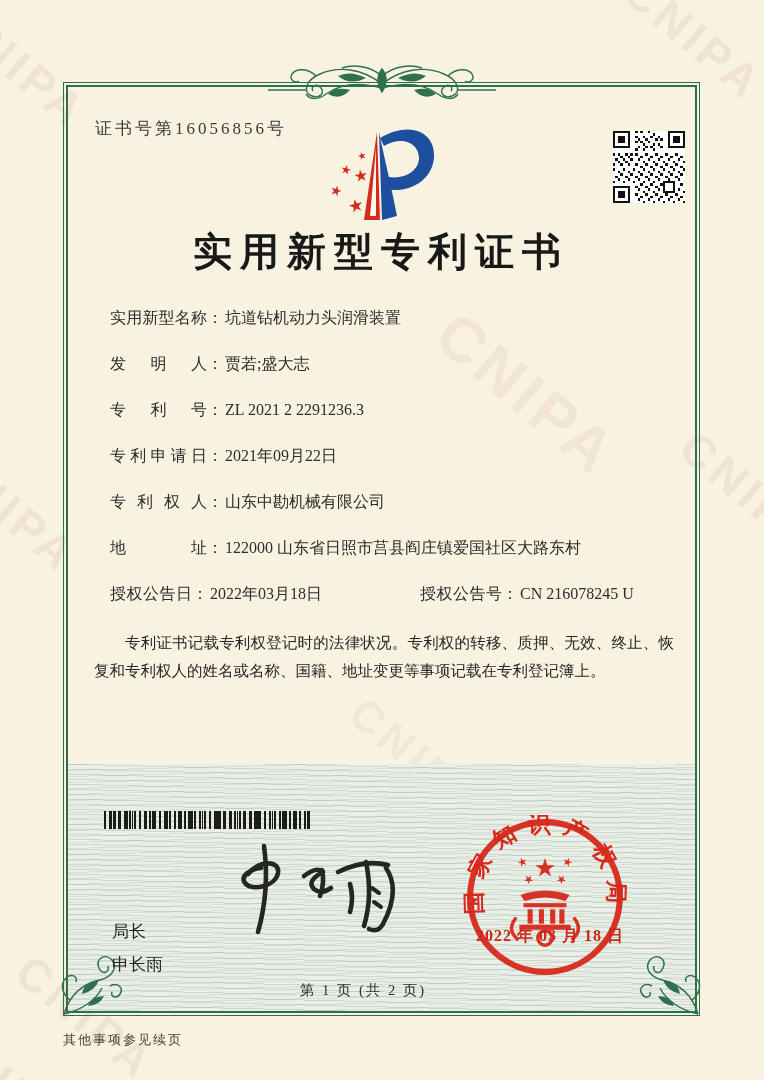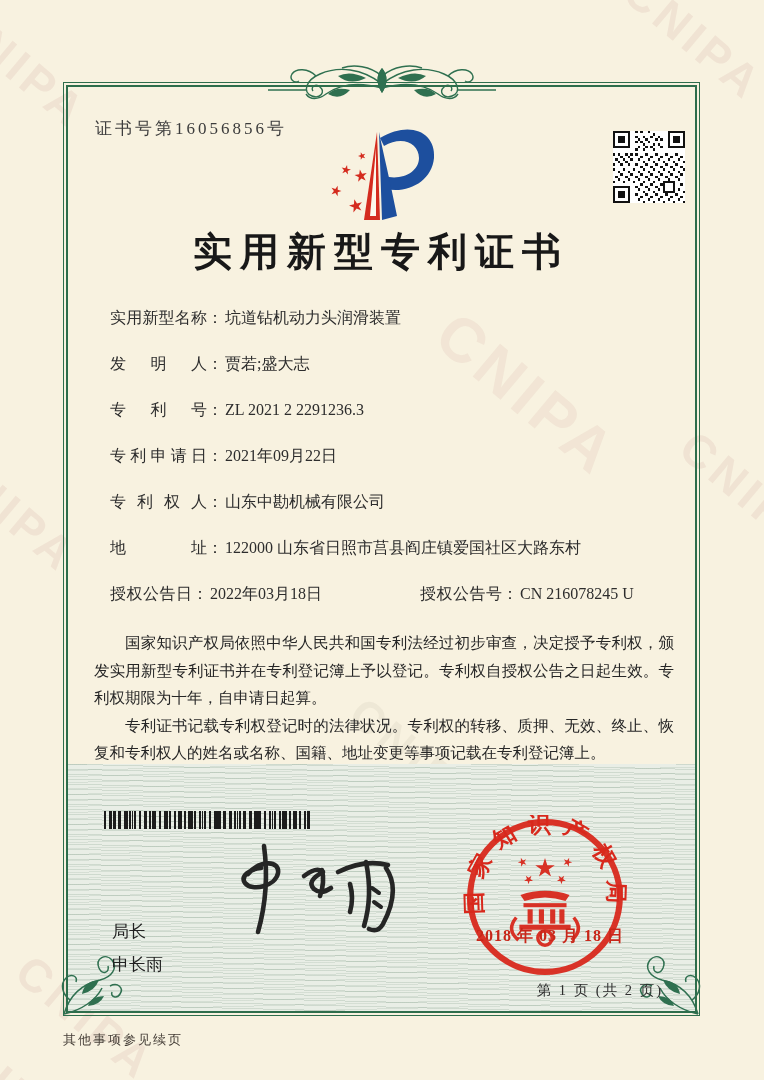--- a/index.html
+++ b/index.html
@@ -32,21 +32,21 @@
            background-image:
              repeating-linear-gradient(90deg,#1c1c1c 0 2px,transparent 2px 5px),
              repeating-linear-gradient(90deg,#1c1c1c 0 1px,transparent 1px 7px),
              repeating-linear-gradient(90deg,transparent 0 9px,#1c1c1c 9px 11px,transparent 11px 13px);}
   .signer{position:absolute;left:112px;top:867px;font-family:"Liberation Sans",sans-serif;
           font-size:17px;color:#222;line-height:33px;margin-top:48px;}
   .sig{position:absolute;left:218px;top:836px;}
   .seal{position:absolute;left:463px;top:815px;width:164px;height:164px;}
   .sealdate{position:absolute;left:476px;top:926px;width:160px;font-size:16px;
             letter-spacing:1px;color:#c8271a;font-weight:bold;}
-  .pageno{position:absolute;left:63px;top:981px;width:600px;text-align:right;
+  .pageno{position:absolute;left:63px;top:981px;width:600px;text-align:center;
           font-size:14.5px;color:#2e2e2e;letter-spacing:2px;}
   .footnote{position:absolute;left:63px;top:1031px;width:636px;text-align:left;
             font-size:13px;color:#453e37;letter-spacing:2px;}
   .orn{position:absolute;}
   svg{display:block;}
 </style>
 </head>
 <body>
 
 <div class="wm" style="left:-28px;top:-8px;font-size:46px;">CNIPA</div>
@@ -174,21 +174,20 @@
   </div>
   <div class="row">
     <span class="lbl" style="width:82px;">授权公告日</span><span class="colon">：</span><span class="val">2022年03月18日</span>
     <span class="pair2">
       <span class="lbl">授权公告号</span><span class="colon">：</span><span class="val">CN 216078245 U</span>
     </span>
   </div>
 </div>
 
 <div class="paras">
-  <p>国家知识产权局依照中华人民共和国专利法经过初步审查，决定授予专利权，颁发实用新型专利证书并在专利登记簿上予以登记。专利权自授权公告之日起生效。专利权期限为十年，自申请日起算。</p>
   <p>专利证书记载专利权登记时的法律状况。专利权的转移、质押、无效、终止、恢复和专利权人的姓名或名称、国籍、地址变更等事项记载在专利登记簿上。</p>
 </div>
 
 <div class="barcode"></div>
 
 <div class="signer">
   <div>局长</div>
   <div>申长雨</div>
 </div>
 
@@ -232,17 +231,17 @@
     <rect x="85" y="92" width="5" height="14"></rect>
     <rect x="94" y="92" width="5" height="14"></rect>
     <rect x="55" y="107" width="50" height="5"></rect>
     <circle cx="80" cy="120" r="7" fill="none" stroke="#d8281c" stroke-width="3.4"></circle>
     <path d="M52 100 Q42 112 54 122" fill="none" stroke="#d8281c" stroke-width="3.4"></path>
     <path d="M108 100 Q118 112 106 122" fill="none" stroke="#d8281c" stroke-width="3.4"></path>
   </g>
 </svg>
 </div>
 
-<div class="sealdate">2018 年 03 月 18 日</div>
+<div class="sealdate">2022 年 03 月 18 日</div>
 
 <div class="pageno">第 1 页 (共 2 页)</div>
 
 <div class="footnote">其他事项参见续页</div>
 
 </body></html>

